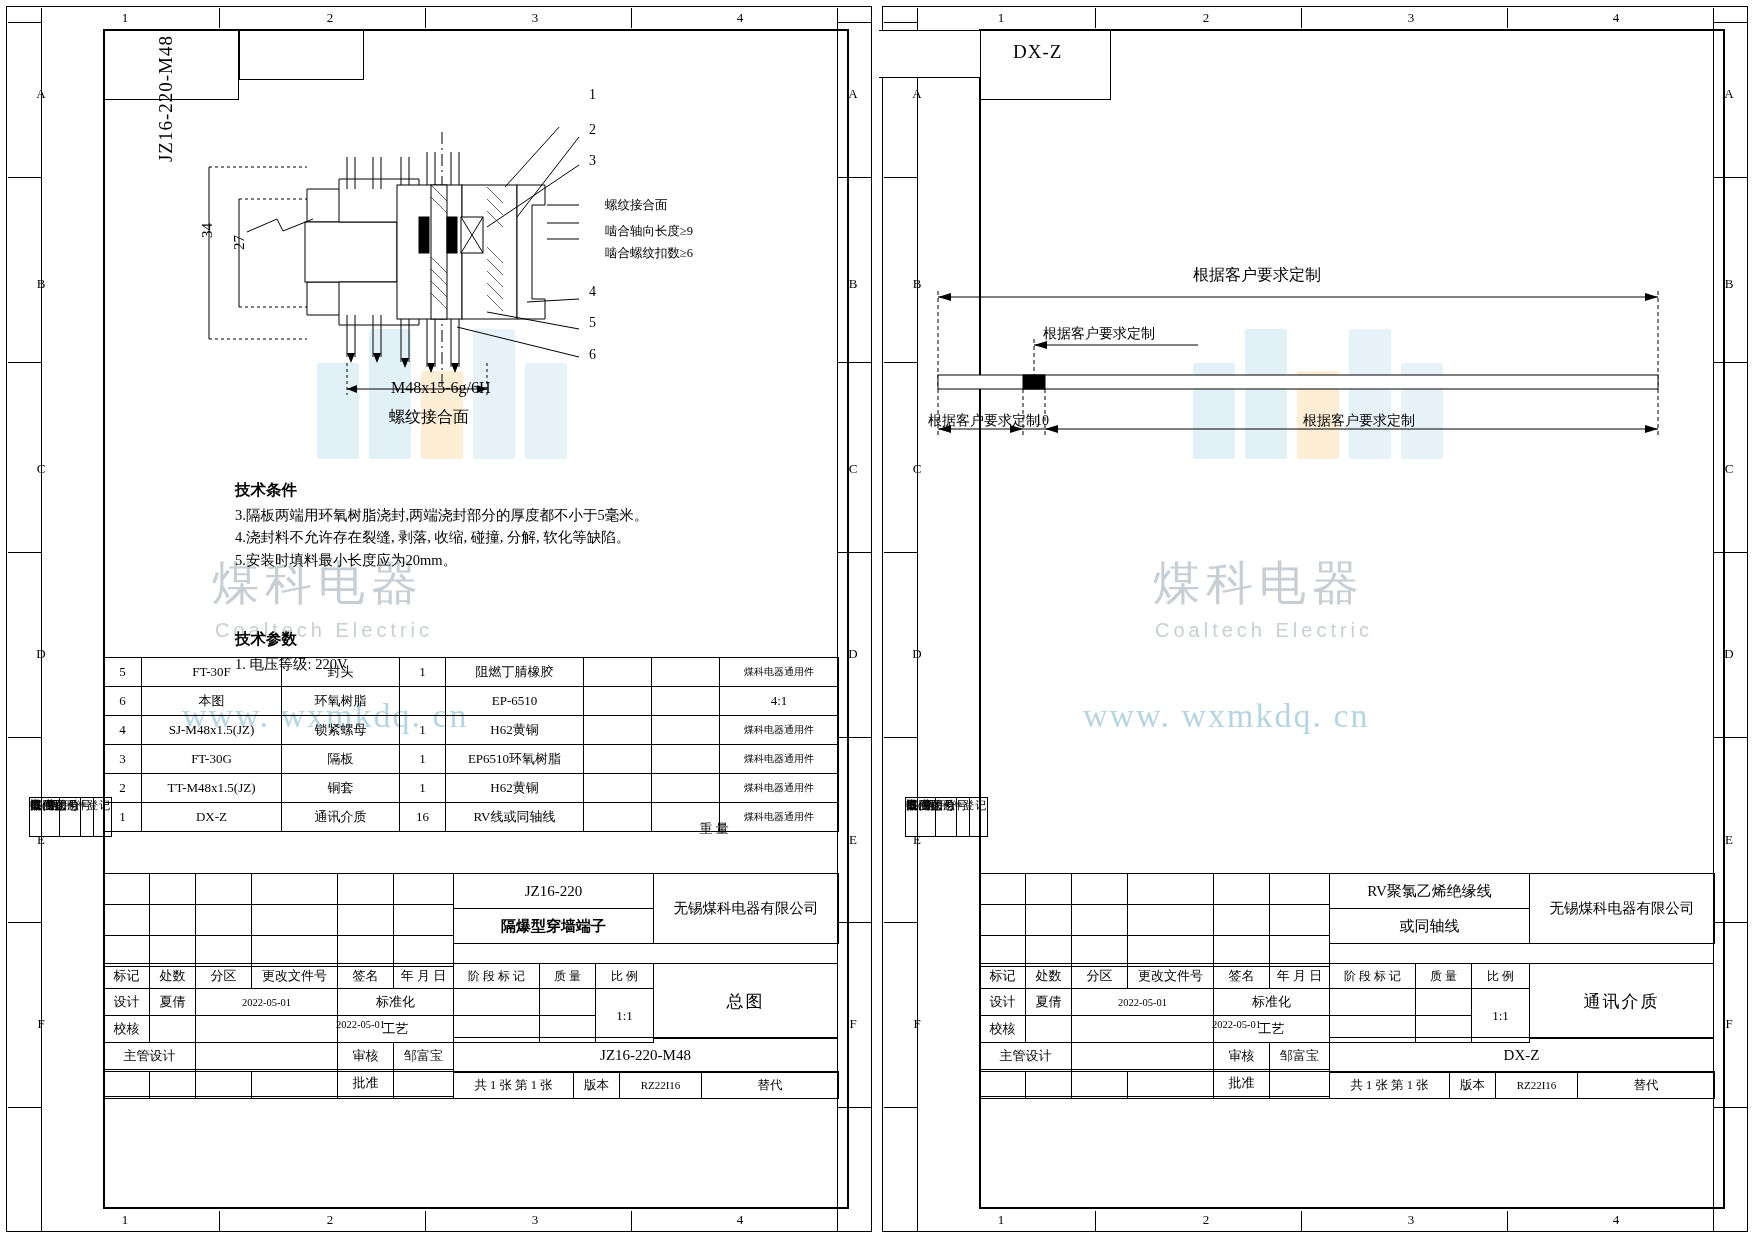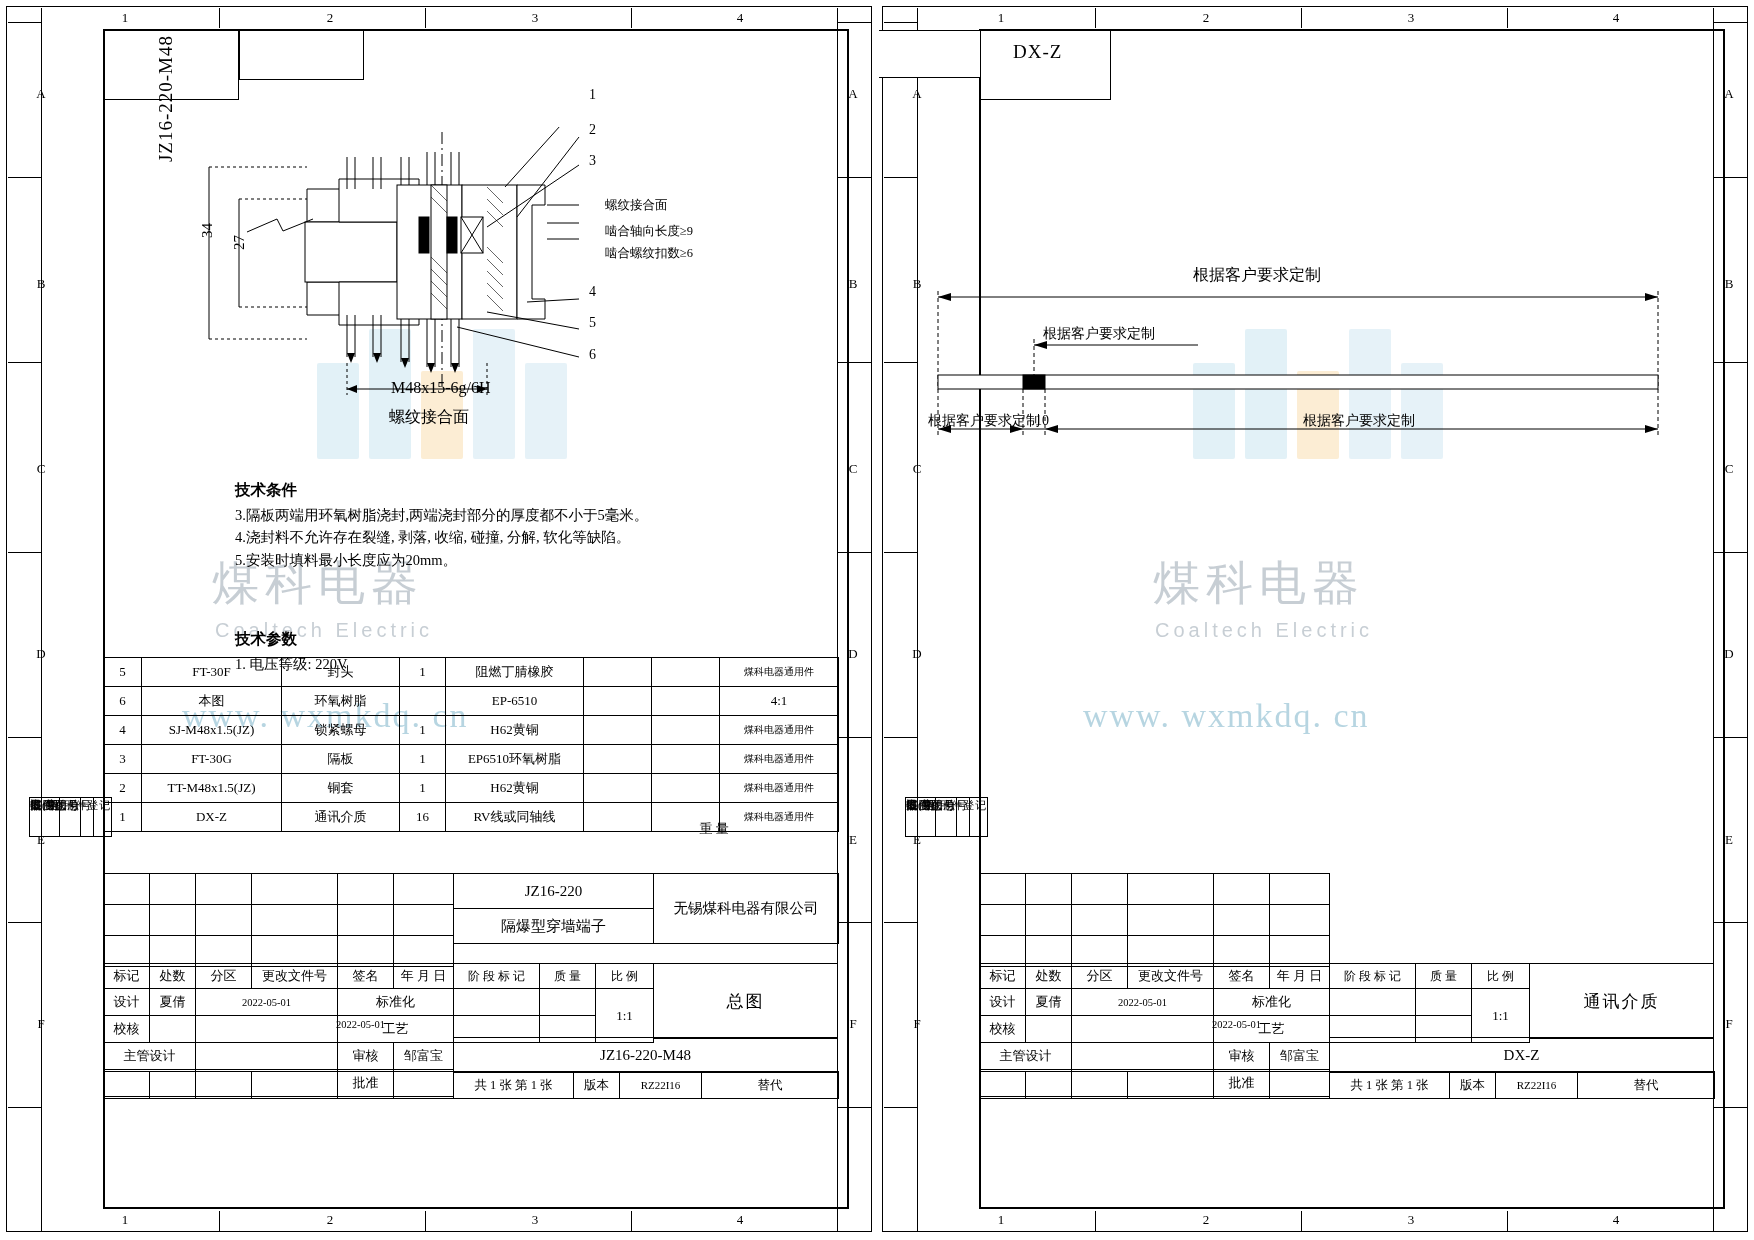--- a/index.html
+++ b/index.html
@@ -522,21 +522,21 @@
       <colgroup>
           <col style="width:200px">
           <col style="width:185px">
         </colgroup>
       <tbody>
           <tr>
         <td class="mid" style="height:34px;">JZ16-220</td>
         <td class="company" rowspan="2">无锡煤科电器有限公司</td>
       </tr>
       <tr>
-        <td class="mid" style="height:34px;">隔爆型穿墙端子</td>
+        <td class="mid" style="height:34px;font-weight:bold;">隔爆型穿墙端子</td>
       </tr>
     </tbody>
       </table>
 
     <table class="grid titleblock" style="left:96px;top:956px;width:350px;">
       <colgroup>
           <col style="width:46px">
           <col style="width:46px">
           <col style="width:56px">
           <col style="width:86px">
@@ -817,20 +817,35 @@
             <td style="height:30px;"></td>
             <td></td>
             <td></td>
             <td></td>
             <td></td>
             <td></td>
           </tr>
     </tbody>
       </table>
 
+    <table class="grid titleblock" style="left:446px;top:866px;width:385px;">
+      <colgroup>
+          <col style="width:200px">
+          <col style="width:185px">
+        </colgroup>
+      <tbody>
+          <tr>
+        <td class="mid" style="height:34px;">RV聚氯乙烯绝缘线</td>
+        <td class="company" rowspan="2">无锡煤科电器有限公司</td>
+      </tr>
+      <tr>
+        <td class="mid" style="height:34px;">或同轴线</td>
+      </tr>
+    </tbody>
+      </table>
 
     <table class="grid titleblock" style="left:96px;top:956px;width:350px;">
       <colgroup>
           <col style="width:46px">
           <col style="width:46px">
           <col style="width:56px">
           <col style="width:86px">
           <col style="width:56px">
           <col style="width:60px">
         </colgroup>

